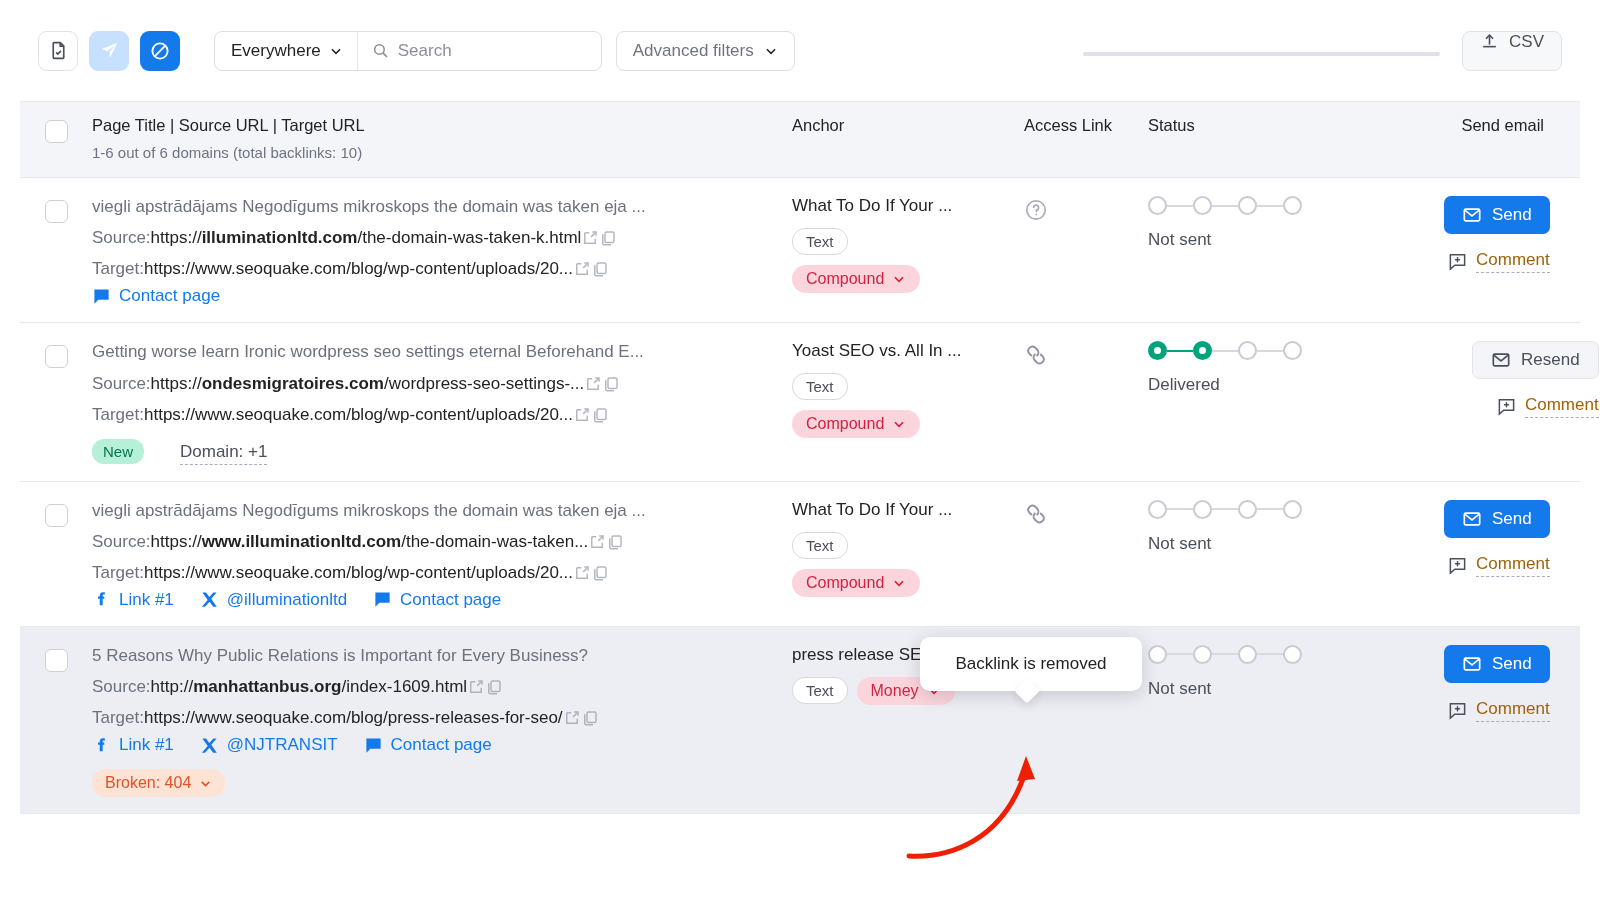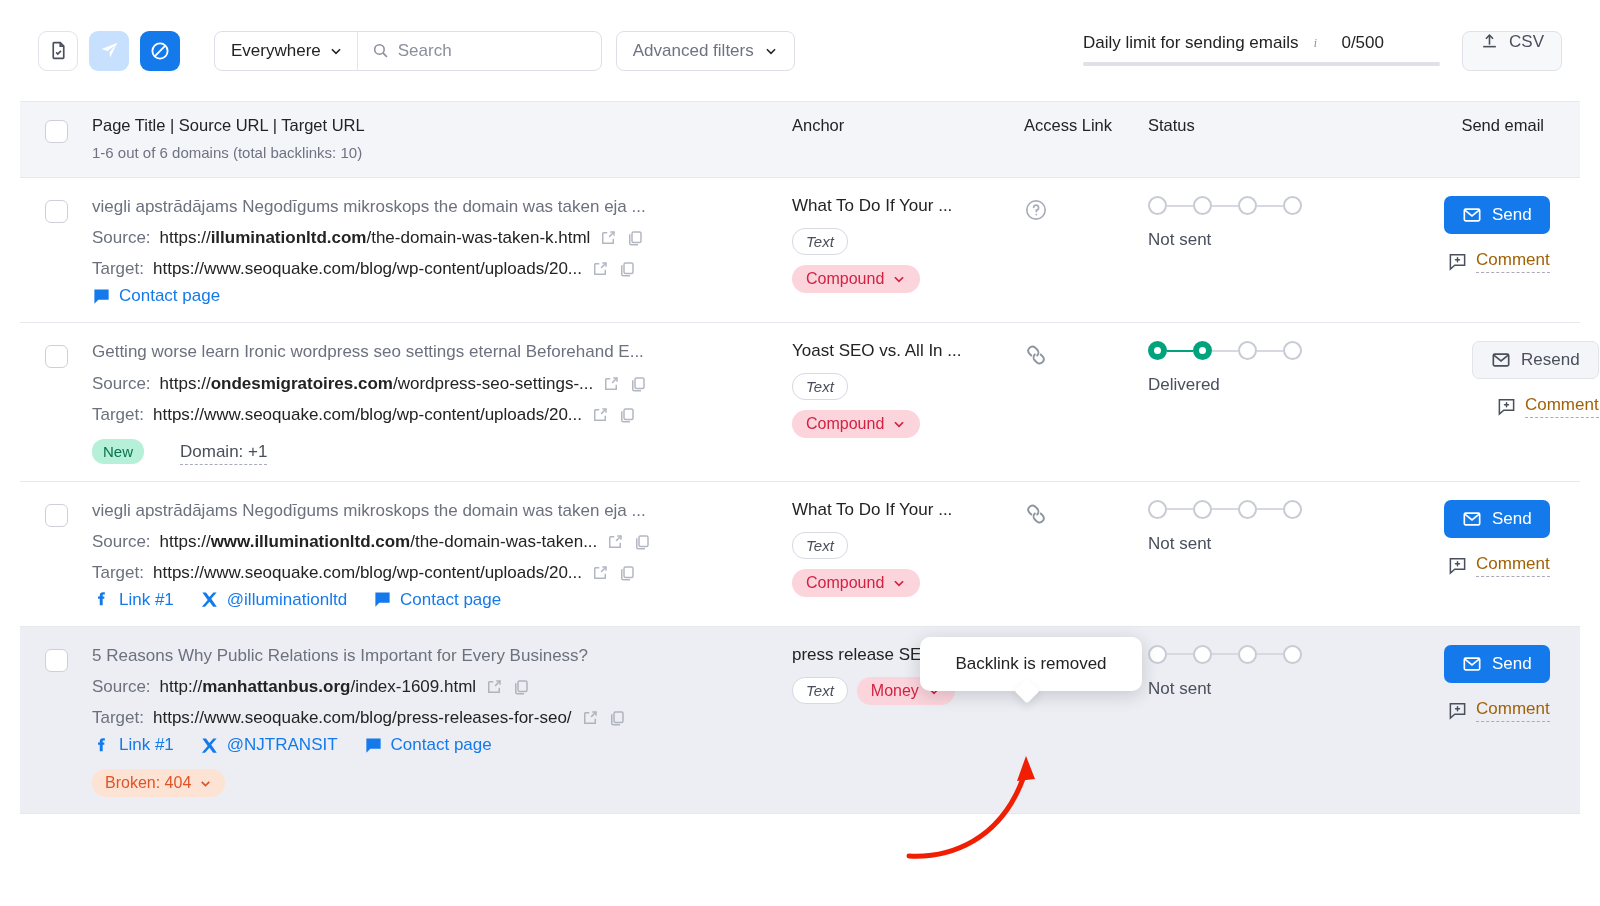--- a/index.html
+++ b/index.html
@@ -91,21 +91,21 @@
     background:#fff; cursor:pointer;
   }
 
   .th { font-size: 16.5px; color:#232324; }
   .th-sub { font-size: 15px; color:#6d7382; margin-top: 9px; }
 
   .title-line {
     font-size: 17px; color:#6c717e; line-height: 1.25;
     white-space: nowrap; overflow: hidden; text-overflow: ellipsis;
   }
-  .url-line { font-size: 17px; color:#232324; margin-top: 11px; display:flex; align-items:center; gap: 9px; }
+  .url-line { font-size: 17px; color:#232324; margin-top: 11px; display:flex; align-items:center; }
   .url-label { color:#6c717e; }
   .url-text { white-space: nowrap; }
   .url-text b { font-weight: 700; }
   .mini-ico { cursor:pointer; display:inline-flex; opacity:.75; }
 
   .links-row { display:flex; align-items:center; gap: 26px; margin-top: 7px; }
   .slink { display:flex; align-items:center; gap: 8px; font-size:17px; color:#147aec; cursor:pointer; }
 
   .tag-new {
     display:inline-block; margin-top: 14px;
@@ -119,21 +119,21 @@
   .tag-broken {
     display:inline-flex; align-items:center; gap:8px; margin-top: 14px;
     background:#fde3d4; color:#e1522a; font-size:16px;
     padding: 5px 13px; border-radius: 14px; cursor:pointer;
   }
 
   .anchor-text { font-size:17px; color:#232324; white-space:nowrap; overflow:hidden; text-overflow:ellipsis; }
   .chips { display:flex; align-items:center; gap: 9px; flex-wrap: wrap; margin-top: 12px; }
   .chip-text {
     font-size:15px; color:#4a4f5c; border:1px solid #d6d9e0;
-    border-radius: 13px; padding: 4px 13px; background:#fff;font-style:italic;
+    border-radius: 13px; padding: 4px 13px; background:#fff;
   }
   .chip-red {
     display:inline-flex; align-items:center; gap:8px;
     font-size:16px; color:#d22242; background:#fcd4dc;
     border-radius: 14px; padding: 5px 14px; cursor:pointer;
   }
   .chips.stacked { flex-direction: column; align-items: flex-start; gap: 10px; }
 
   .access-cell { padding-top: 2px; }
 
@@ -225,27 +225,20 @@
 
     <div class="advfilters">
       <span>Advanced filters</span>
       <svg width="14" height="14" viewBox="0 0 24 24" fill="none" stroke="#232324" stroke-width="2.6">
           <path d="M5 9l7 7 7-7"></path>
         </svg>
     </div>
 
     <div class="tb-right">
       <div class="limit-wrap">
-        <div class="limit-row">
-          <span class="limit-label">Daily limit for sending emails</span>
-          <svg width="15" height="15" viewBox="0 0 24 24">
-            <text x="12" y="18" font-size="19" font-style="italic" font-family="Liberation Serif, serif" fill="#8a8f9c" text-anchor="middle">i</text>
-          </svg>
-          <span class="limit-count">0/500</span>
-        </div>
         <div class="limit-bar"></div>
       </div>
 
       <div class="csvbtn">
         <svg width="19" height="19" viewBox="0 0 24 24" fill="none" stroke="#4a4f5c" stroke-width="2">
           <path d="M12 16V4"></path>
             <path d="M7.5 8.5L12 4l4.5 4.5"></path>
             <path d="M4 18.5h16"></path>
         </svg>
         <span>CSV</span>

